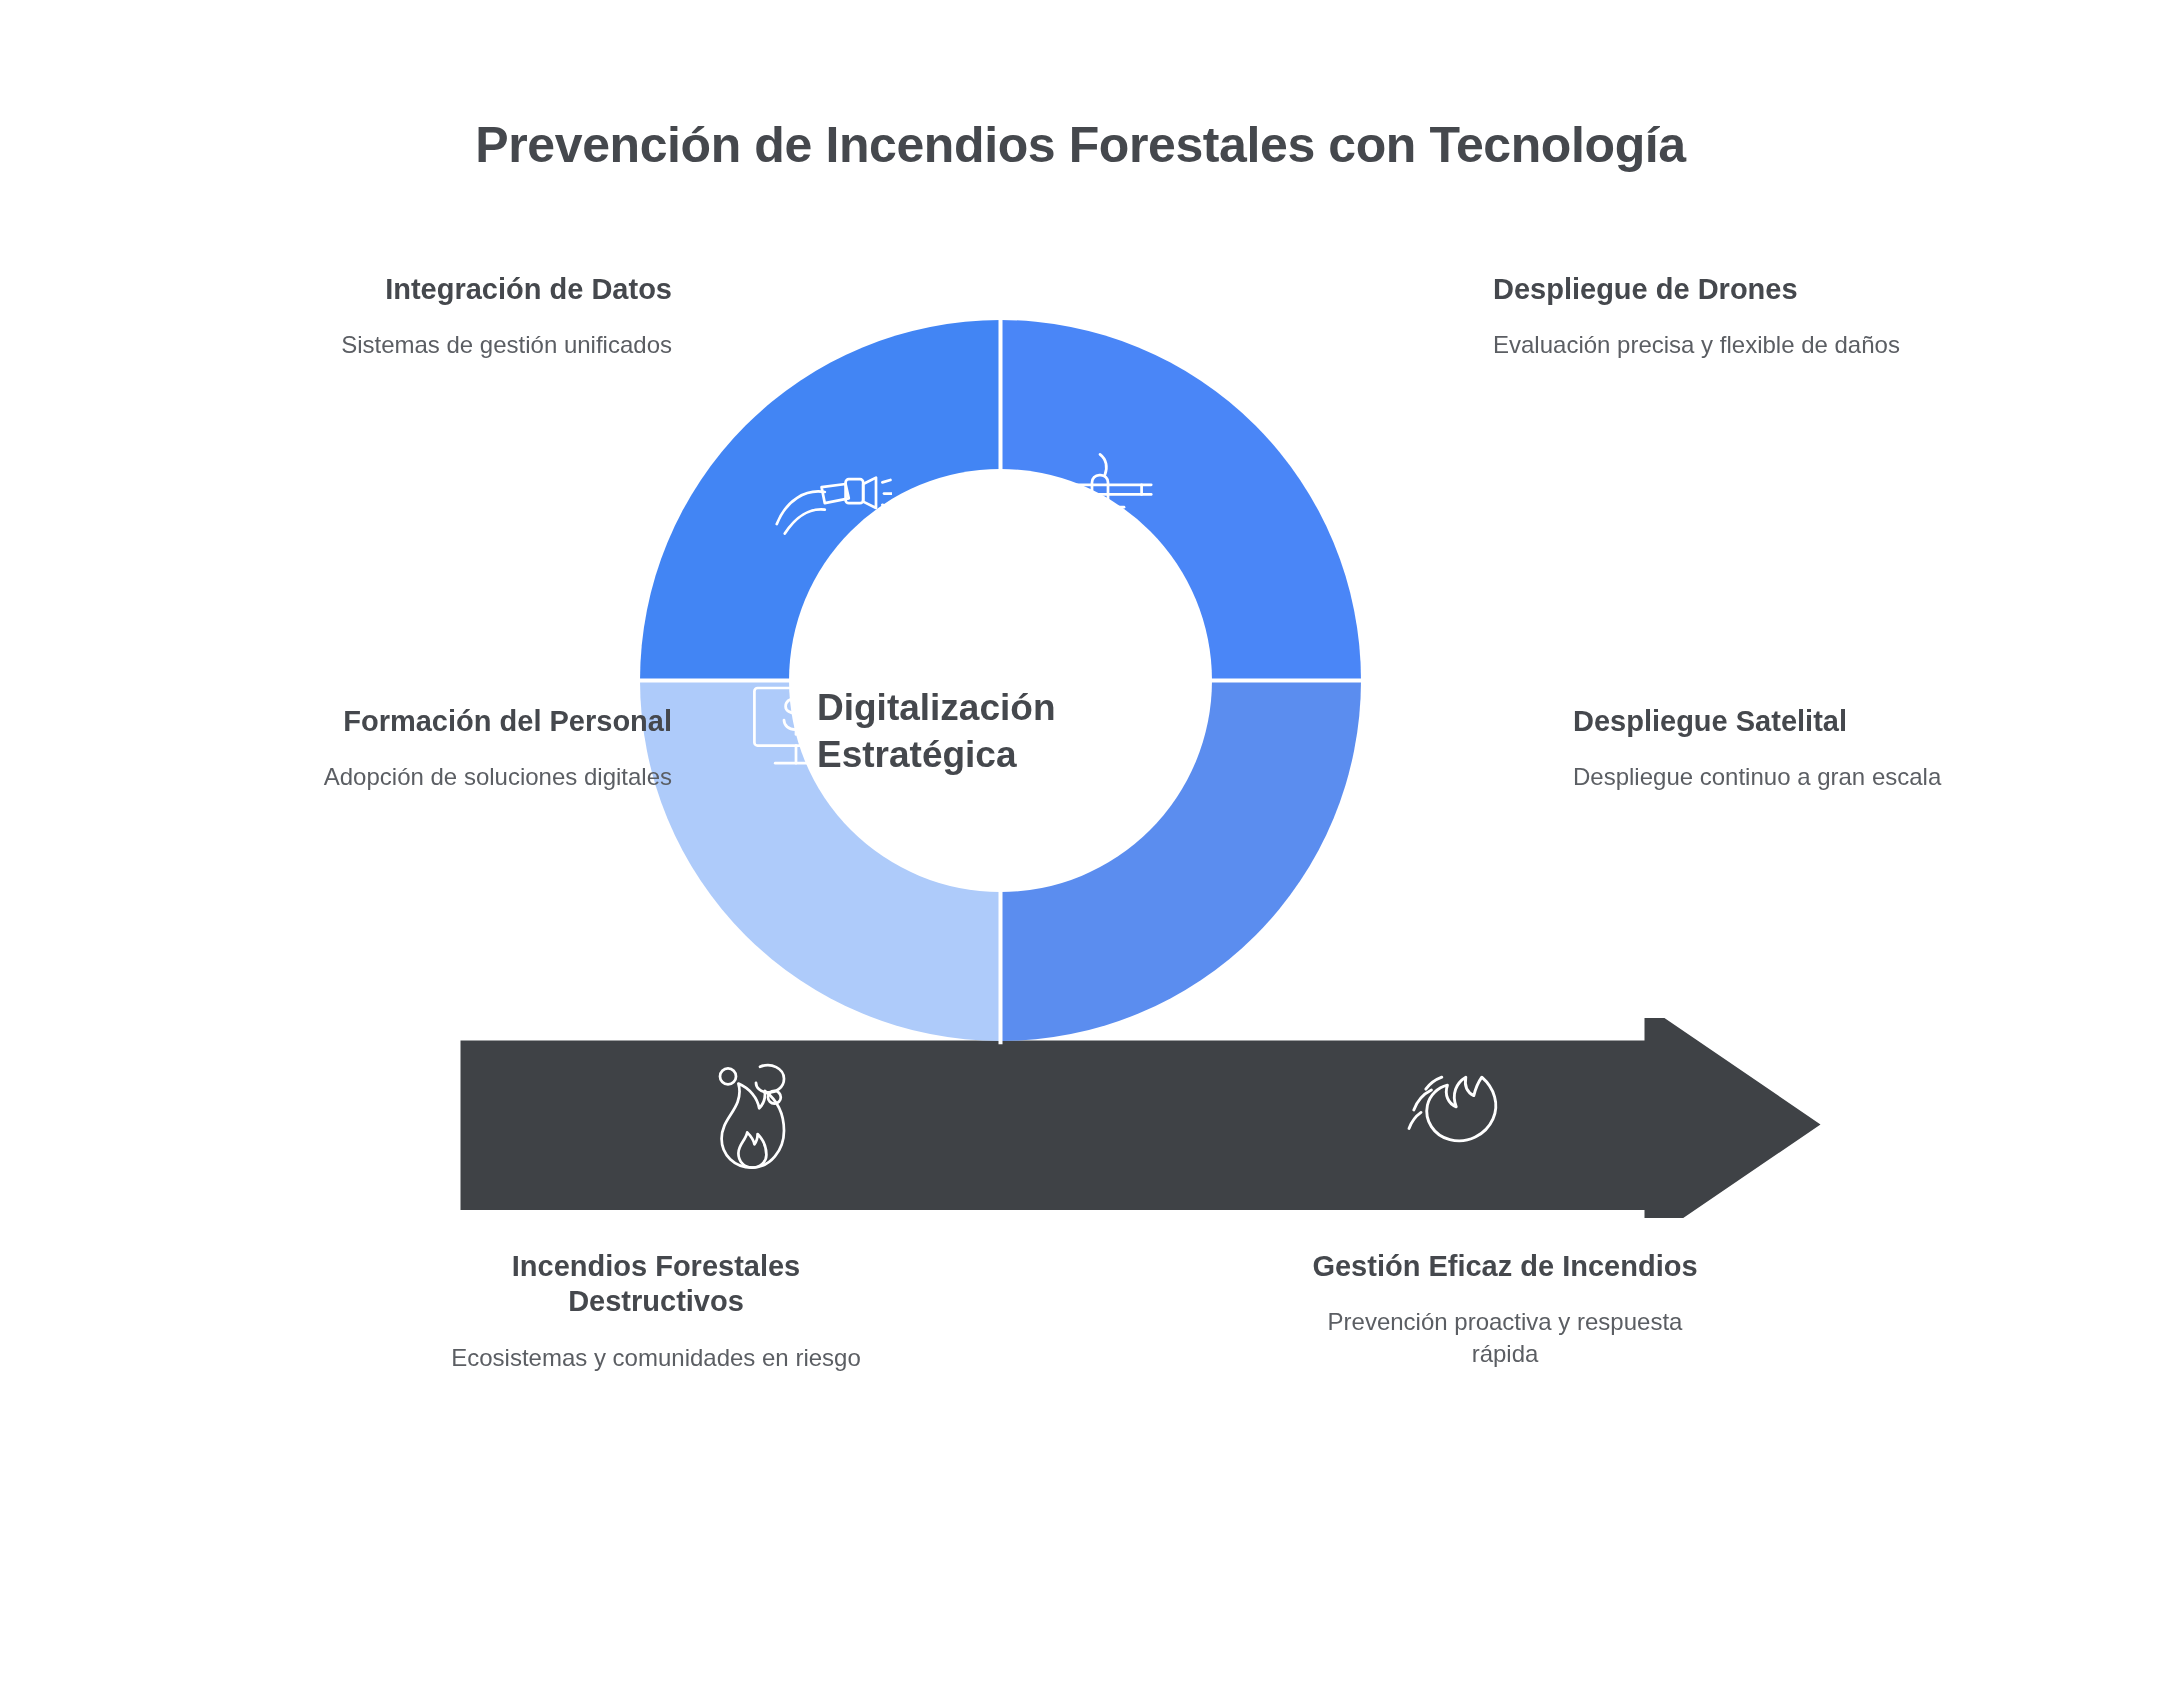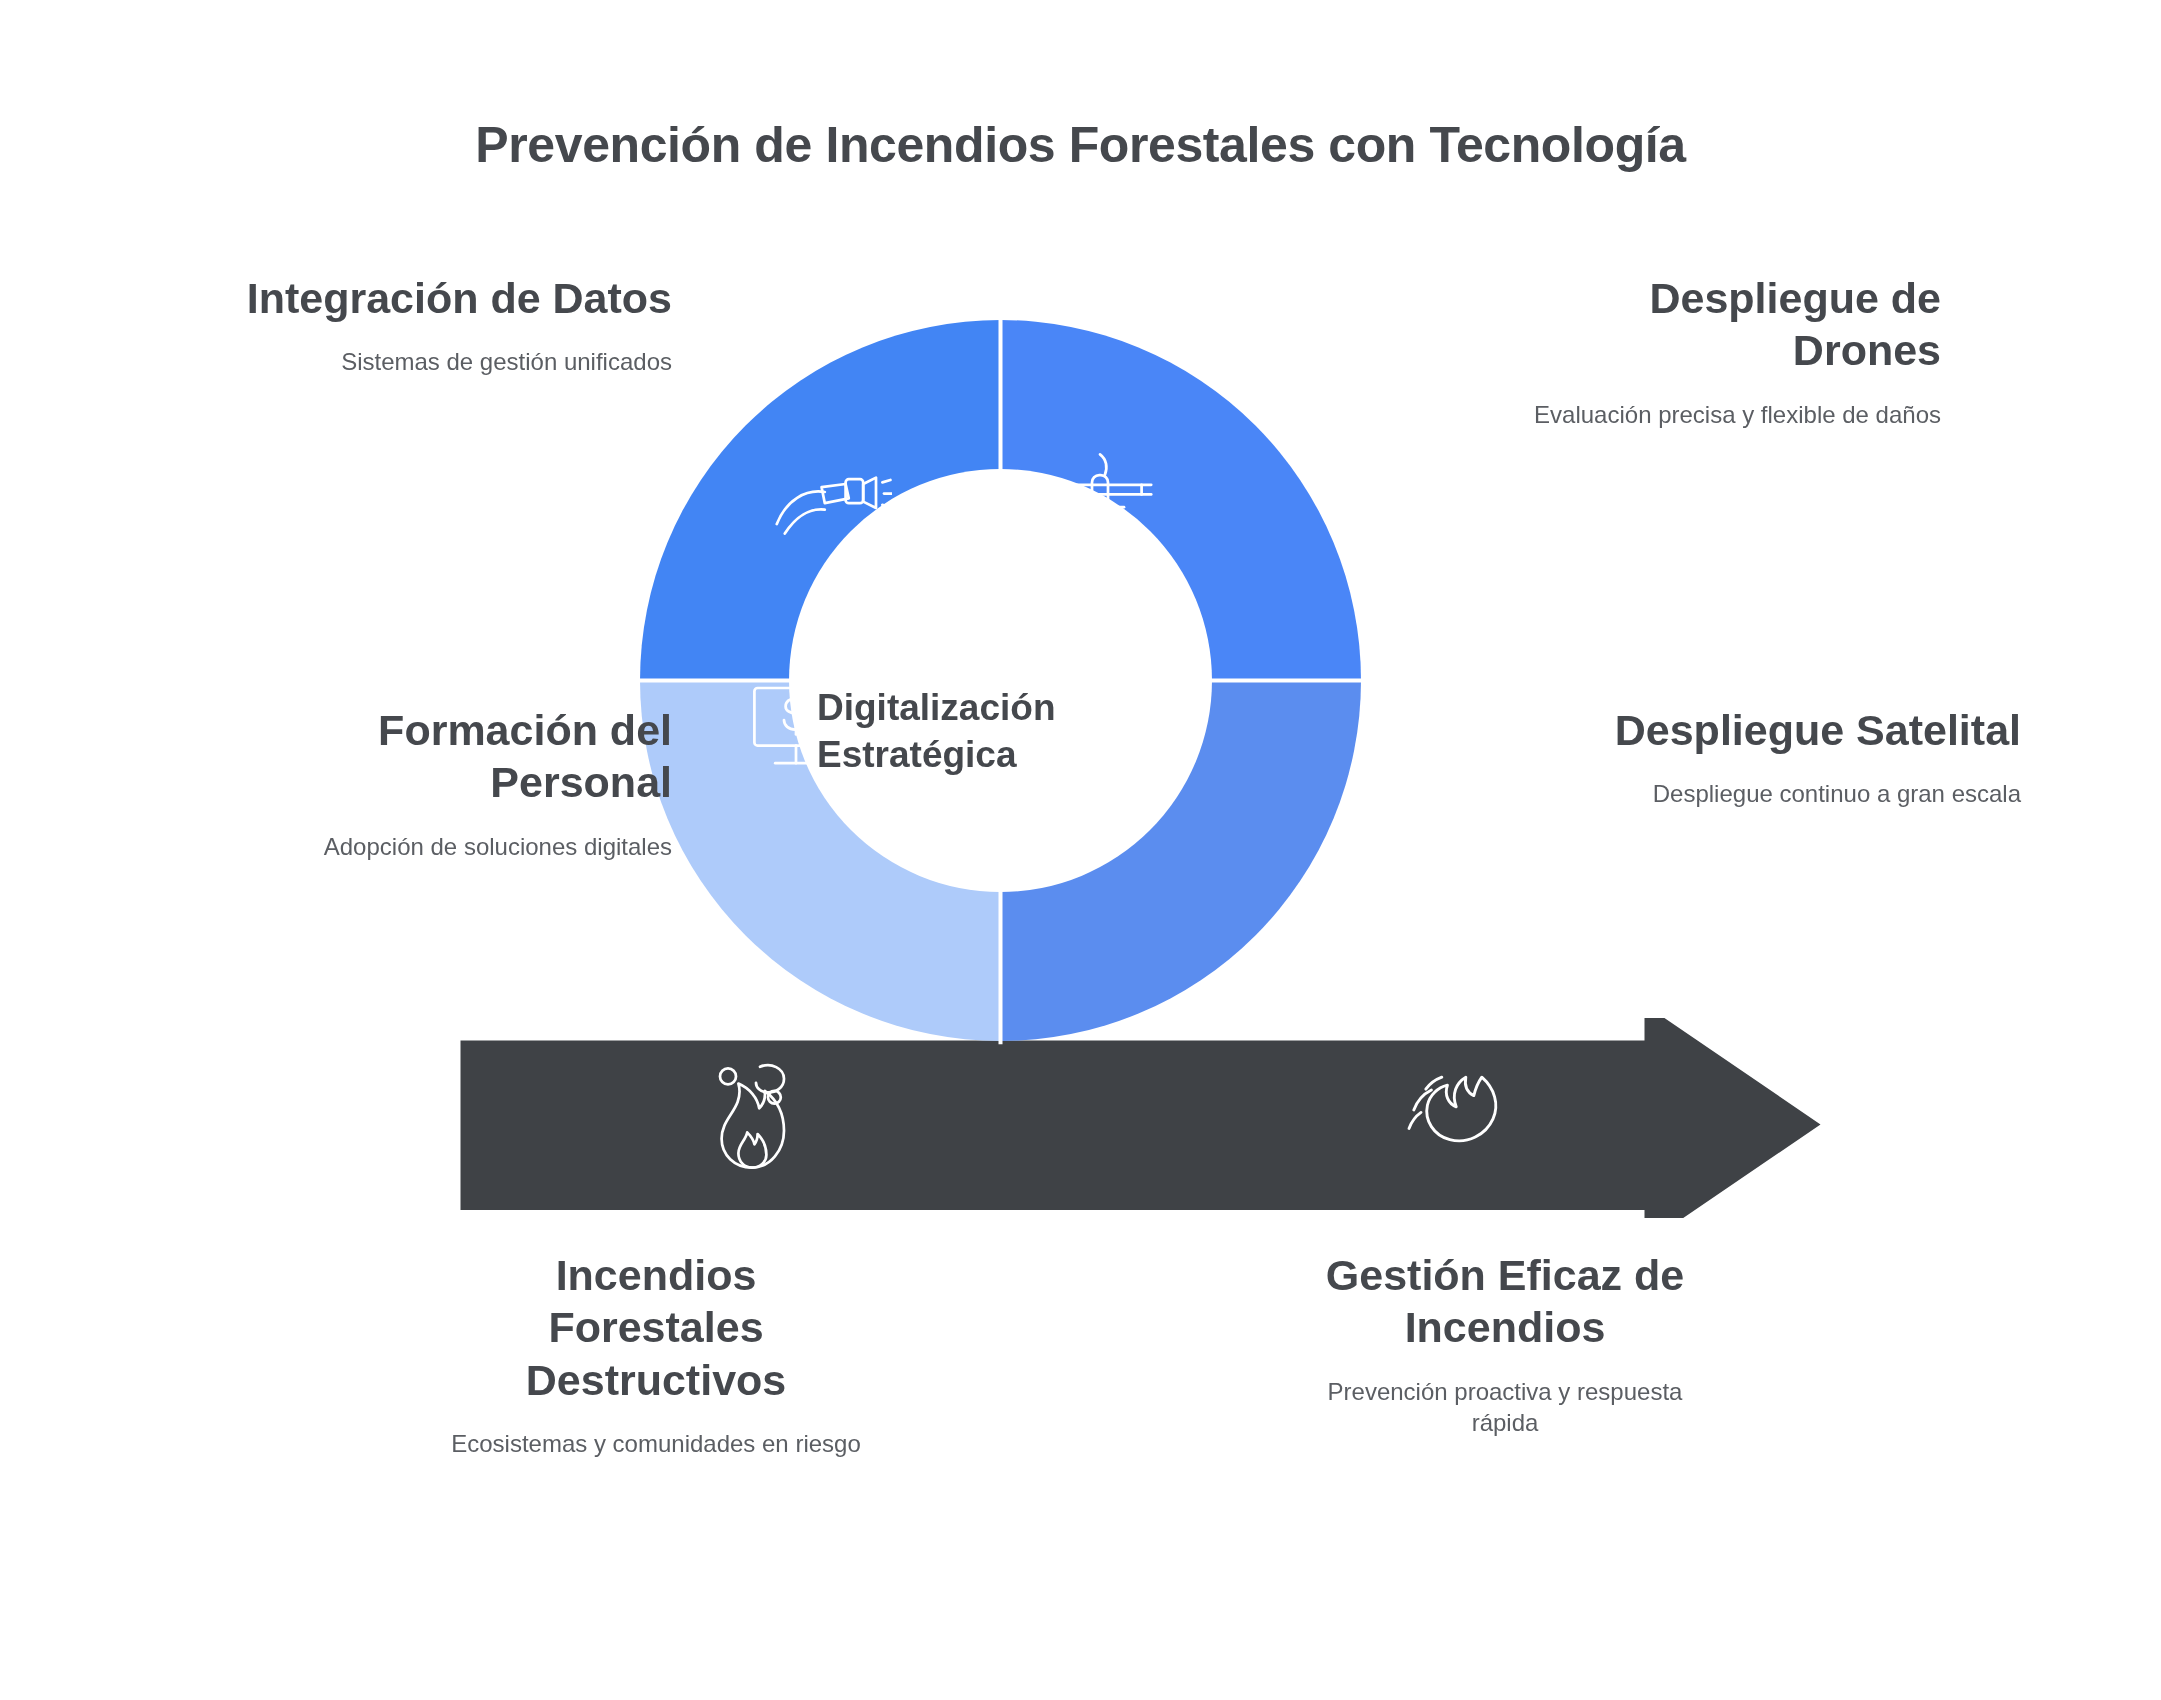--- a/index.html
+++ b/index.html
@@ -65,34 +65,34 @@
     font-weight: bold;
     line-height: 1.28;
     color: #45484d;
   }
 
   
   .block {
     position: absolute;
   }
   .block .heading {
-    font-size: 43px;
+    font-size: 29px;
     font-weight: bold;
     color: #45484d;
     line-height: 1.22;
   }
   .block .desc {
     font-size: 24px;
     font-weight: normal;
     color: #5b5e63;
     line-height: 1.3;
     margin-top: 22px;
   }
   .align-right { text-align: right; }
-  .align-left  { text-align: right; }
+  .align-left  { text-align: left; }
   .align-center{ text-align: center; }
 
   #blk-integracion { left: 240px;  top: 272px;  width: 432px; }
   #blk-formacion   { left: 200px;  top: 704px;  width: 472px; }
   #blk-despliegue  { left: 1493px; top: 272px;  width: 448px; }
   #blk-vigilancia  { left: 1573px; top: 704px;  width: 448px; }
   #blk-incendios   { left: 448px;  top: 1249px; width: 416px; }
   #blk-gestion     { left: 1297px; top: 1249px; width: 416px; }
 
   .icon-svg { display: block; }

